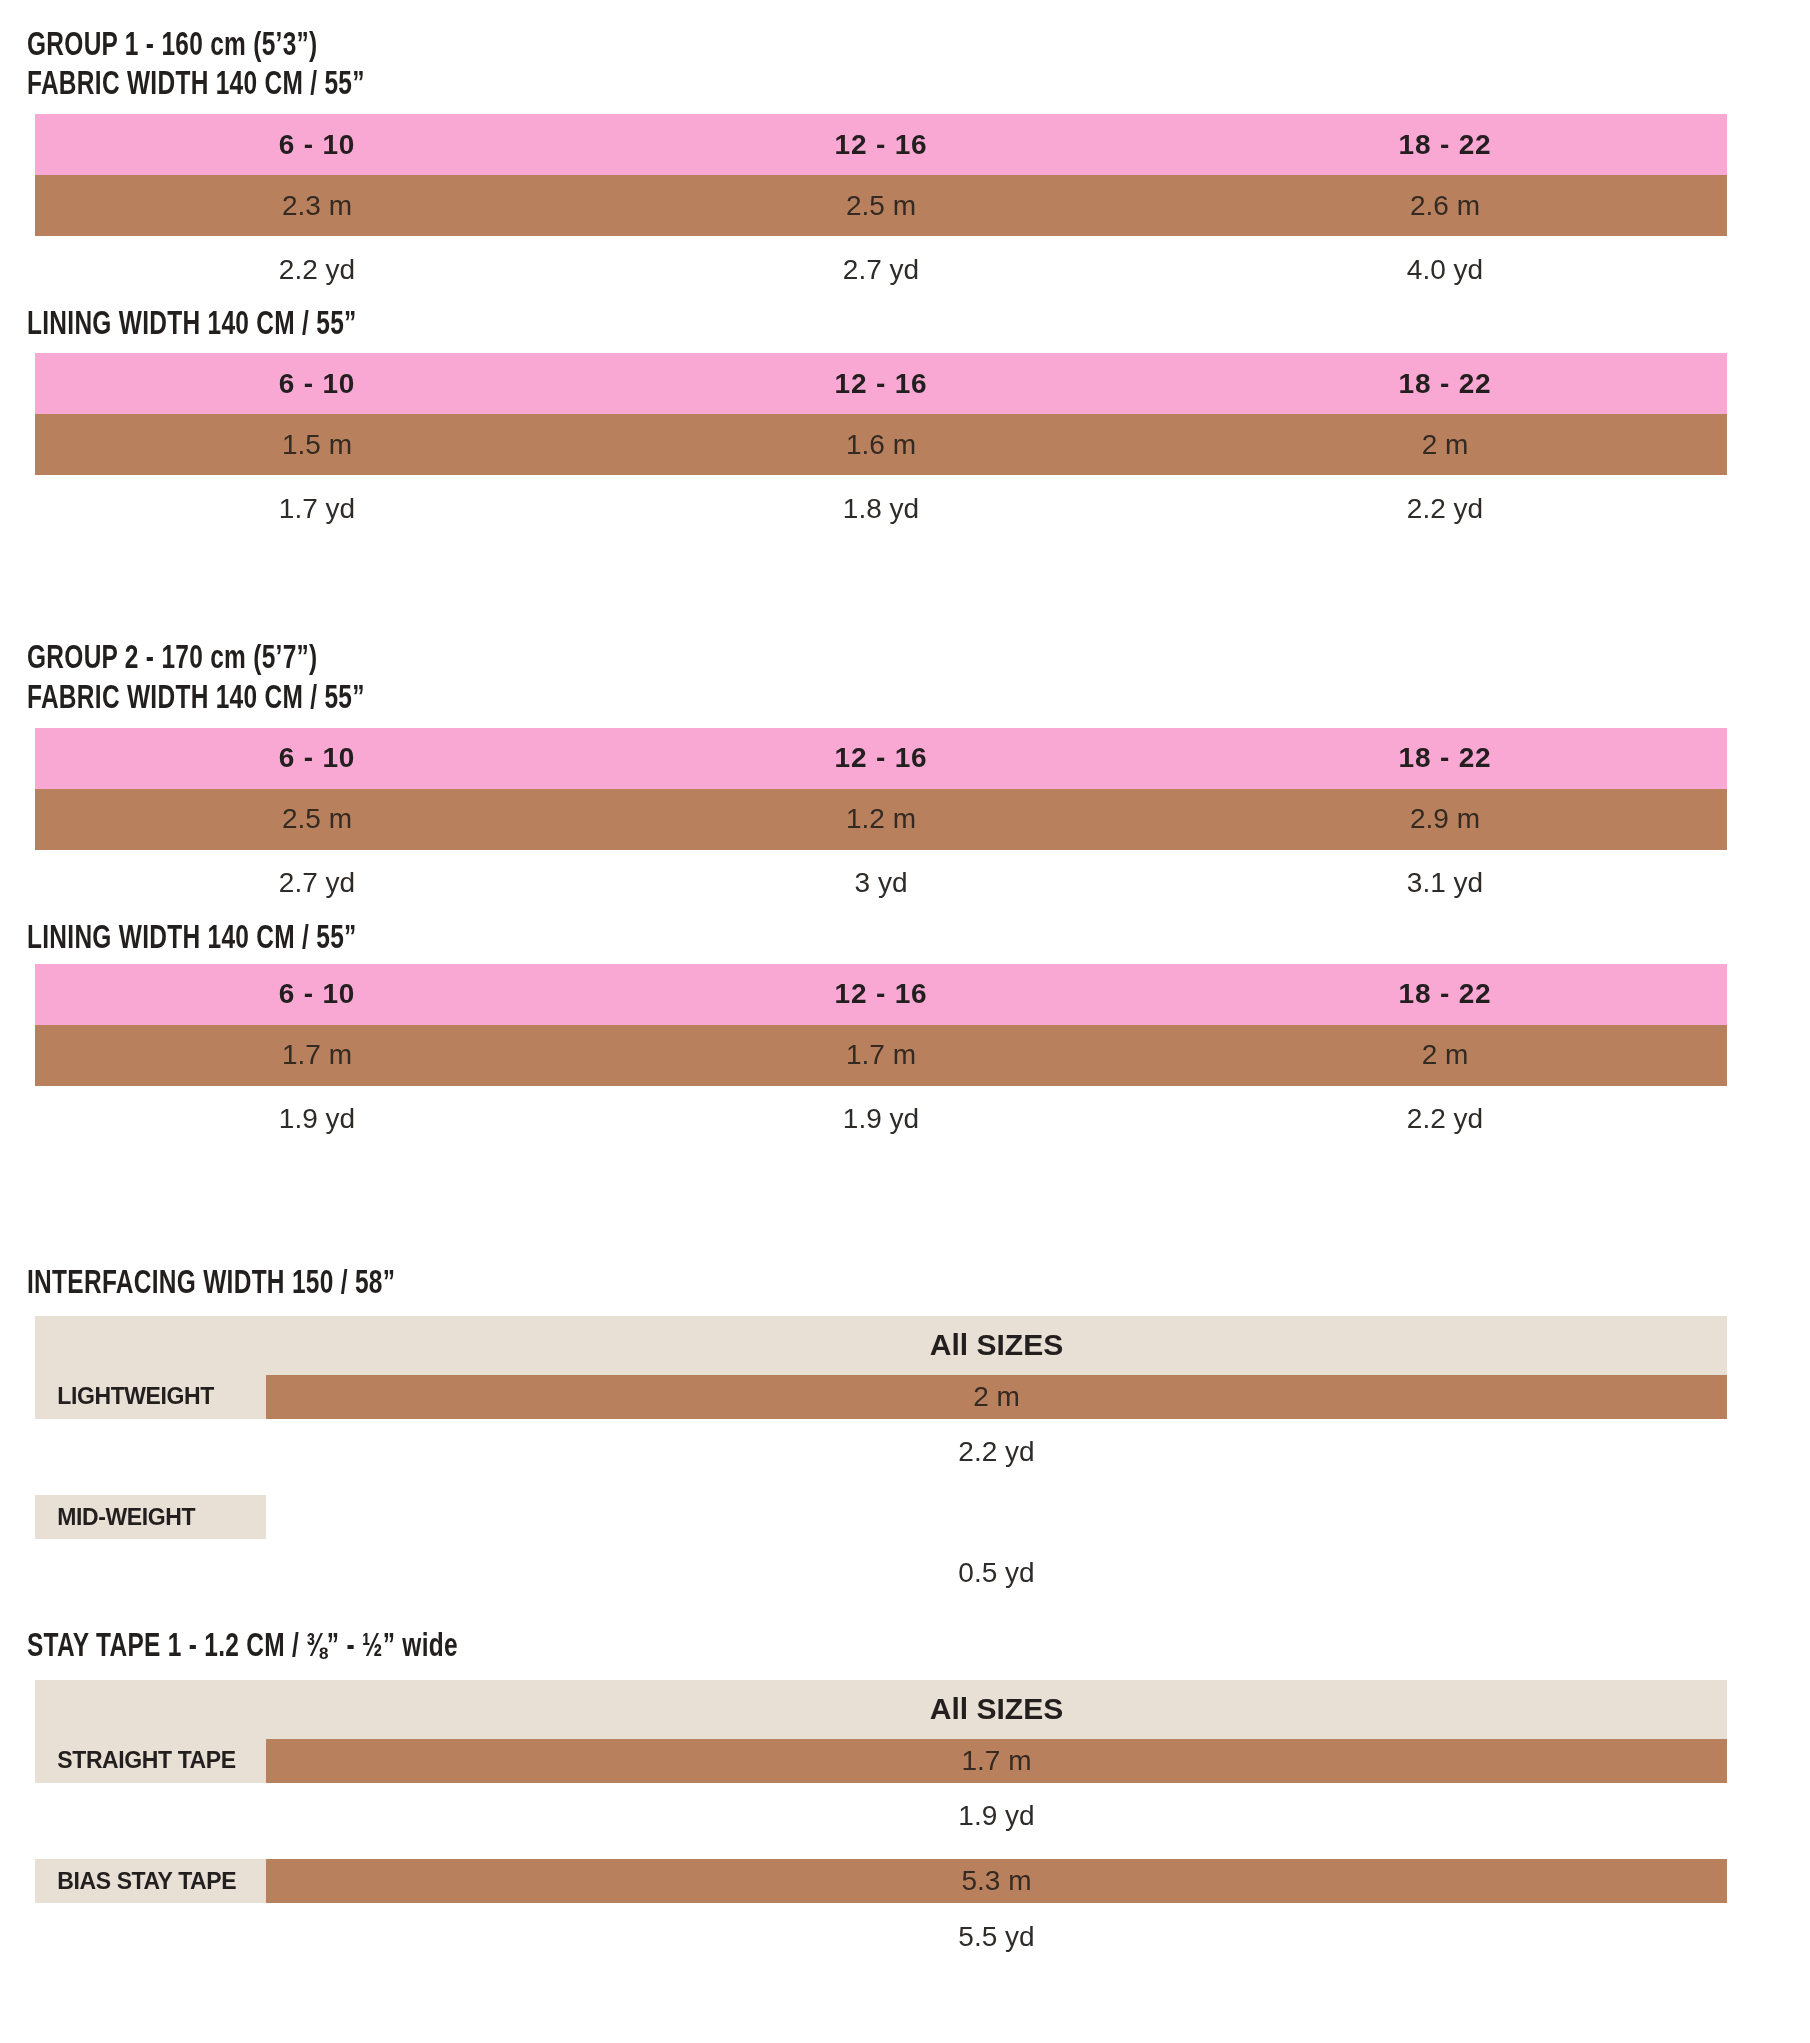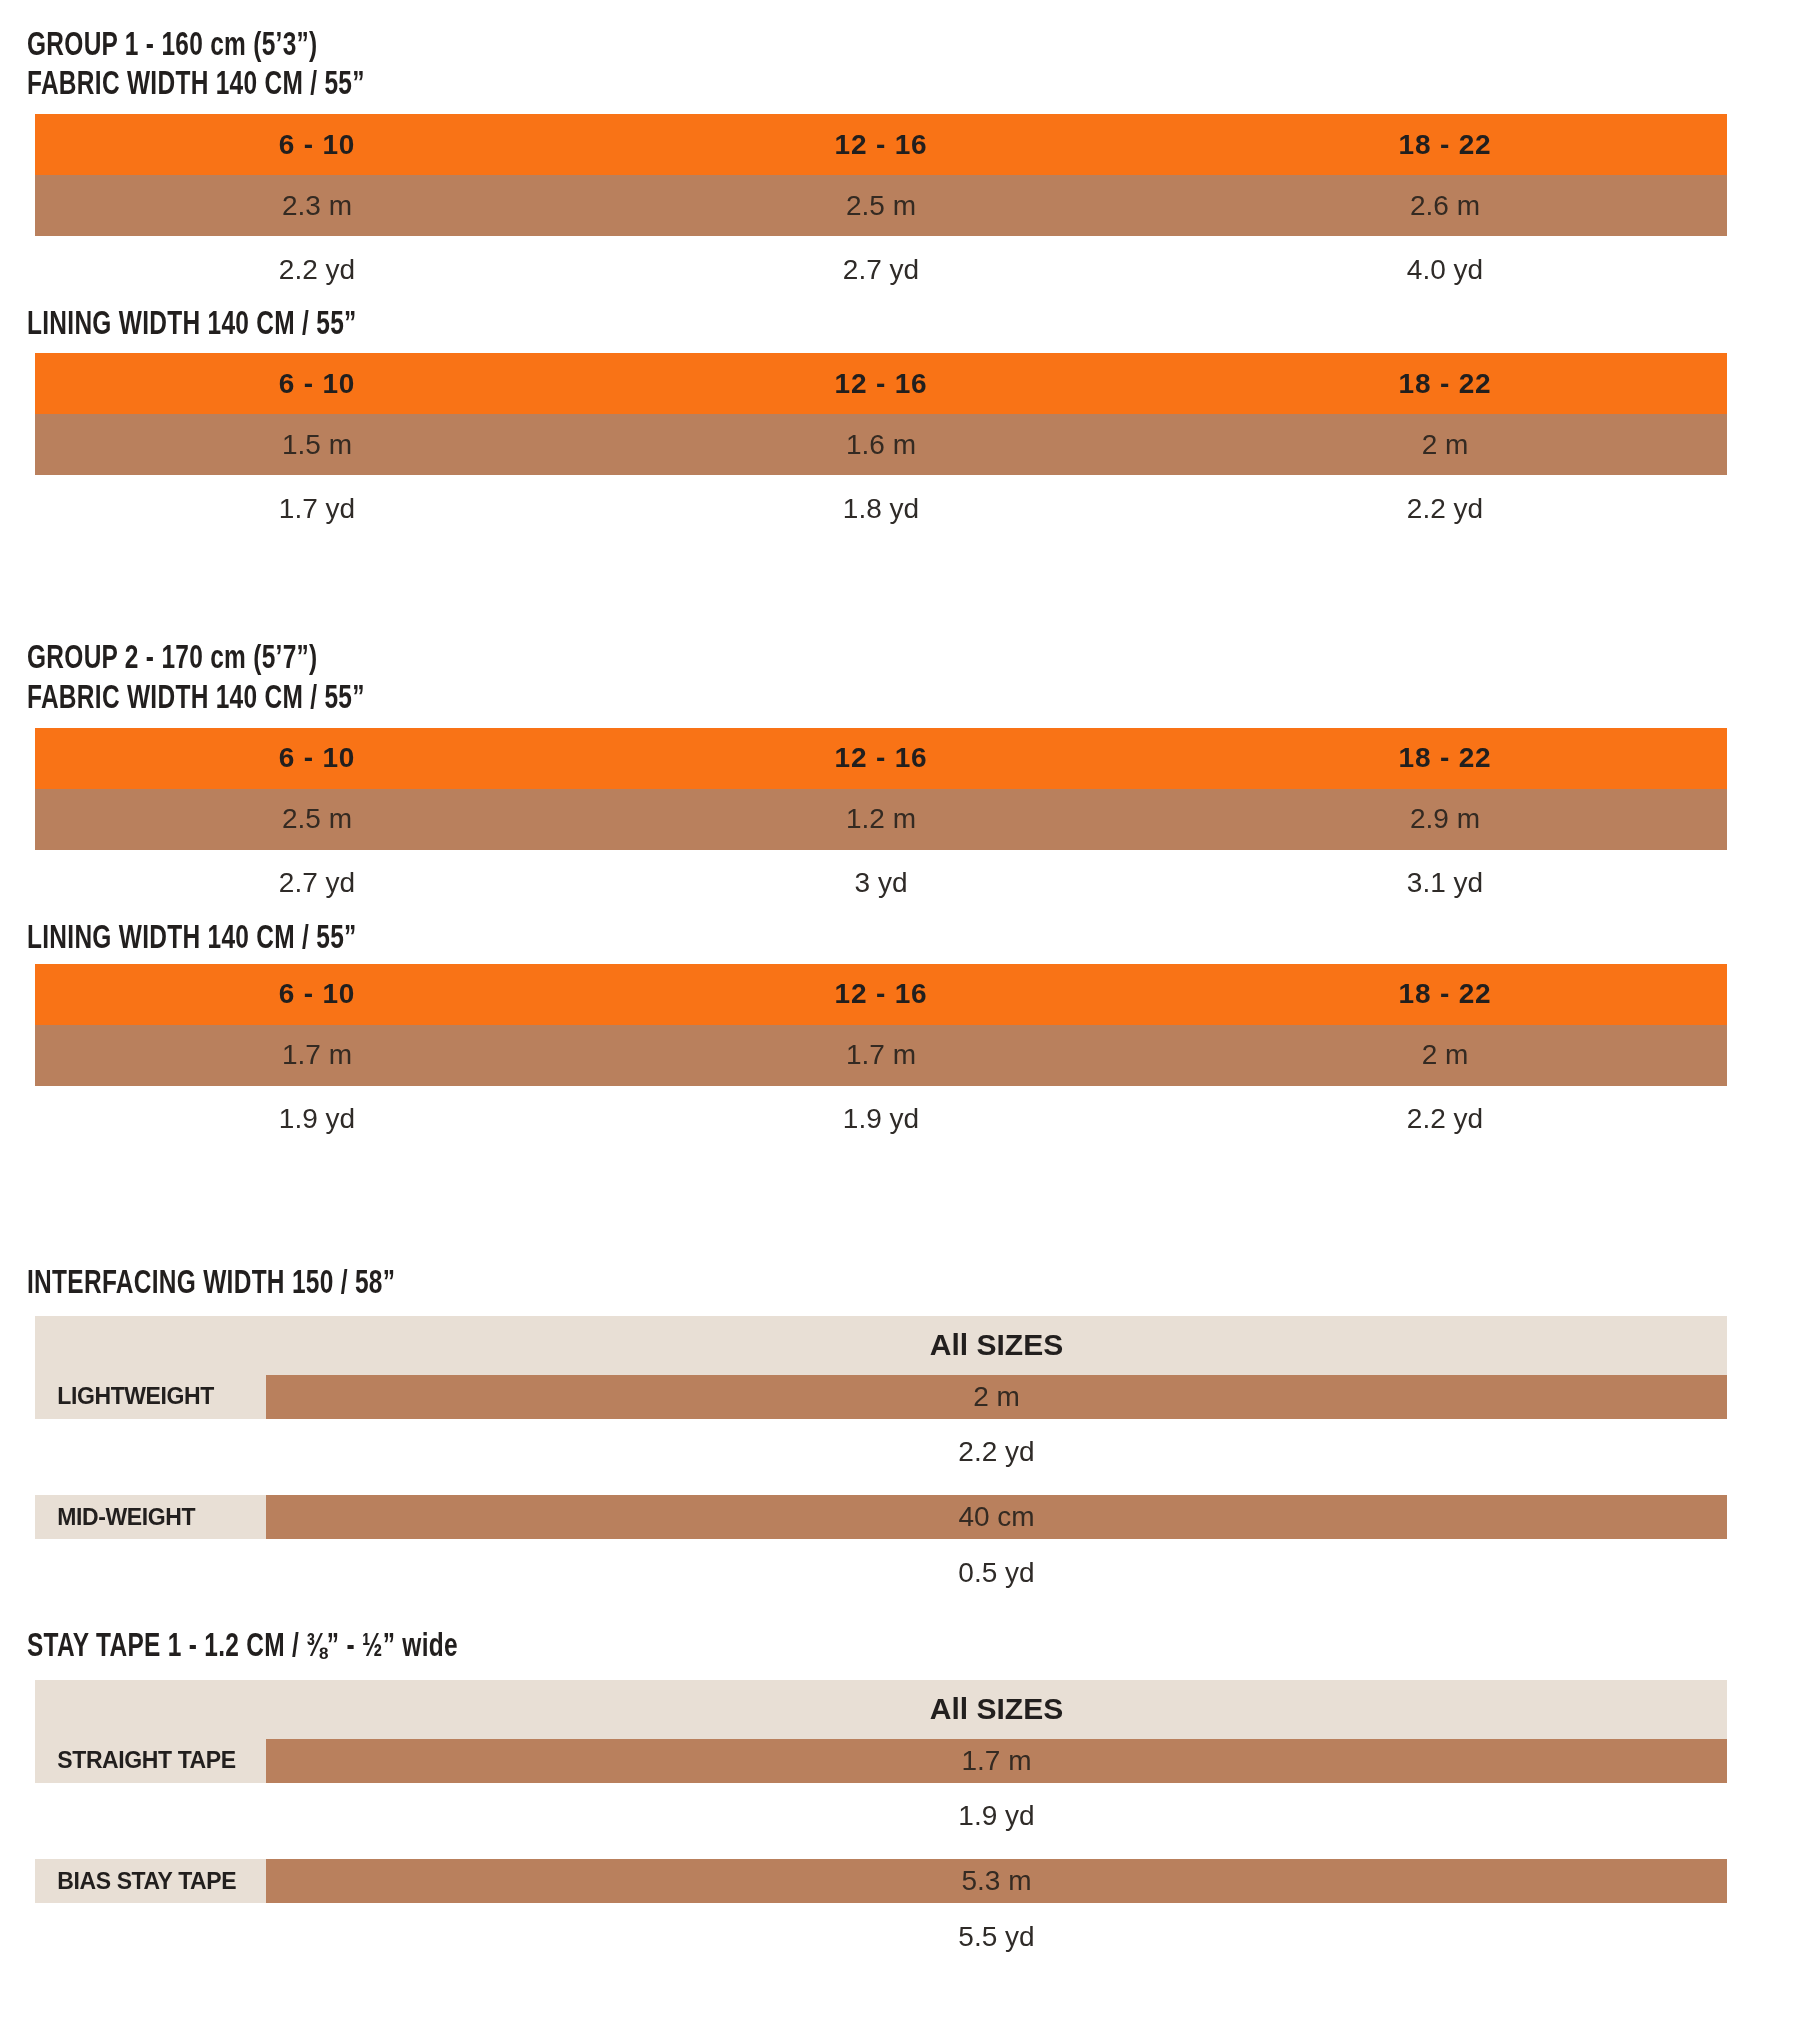--- a/index.html
+++ b/index.html
@@ -24,21 +24,21 @@
   .sec-title .squish{
     display:inline-block;
     transform:scaleX(0.72);
     transform-origin:0 50%;
     white-space:nowrap;
     letter-spacing:0.4px;
   }
   
   .tbl{margin-left:35px;width:1692px;}
   .row{display:flex;}
-  .row.hdr{height:61px;background:#f97316;}
+  .row.hdr{height:61px;background:#f9a8d4;}
   .row.tan{height:61px;background:#b9805d;}
   .row.yds{height:67px;background:#ffffff;}
   .cell{flex:1;display:flex;align-items:center;justify-content:center;}
   .hdr .cell{font-weight:bold;font-size:28px;letter-spacing:0.8px;color:#221f1e;}
   .tan .cell{font-size:28px;color:#342a22;}
   .yds .cell{font-size:28px;color:#2f2b28;}
   
   .lbl-tbl{margin-left:35px;width:1692px;margin-top:15px;}
   .ahdr{display:flex;height:59px;background:#e8dfd5;}
   .ahdr .spacer{width:231px;}
@@ -164,21 +164,20 @@
     <div class="lrow">
       <div class="lbl">LIGHTWEIGHT</div>
       <div class="val">2 m</div>
     </div>
     <div class="lyds">
       <div class="spacer"></div>
       <div class="val">2.2 yd</div>
     </div>
     <div class="lrow mt12">
       <div class="lbl">MID-WEIGHT</div>
-      <div class="val">40 cm</div>
     </div>
     <div class="lyds">
       <div class="spacer"></div>
       <div class="val">0.5 yd</div>
     </div>
   </div>
 
   <div class="sec-title mt24 mb9">
     <div><span class="squish">STAY TAPE 1 - 1.2 CM / ⅜” - ½” wide</span></div>
   </div>

